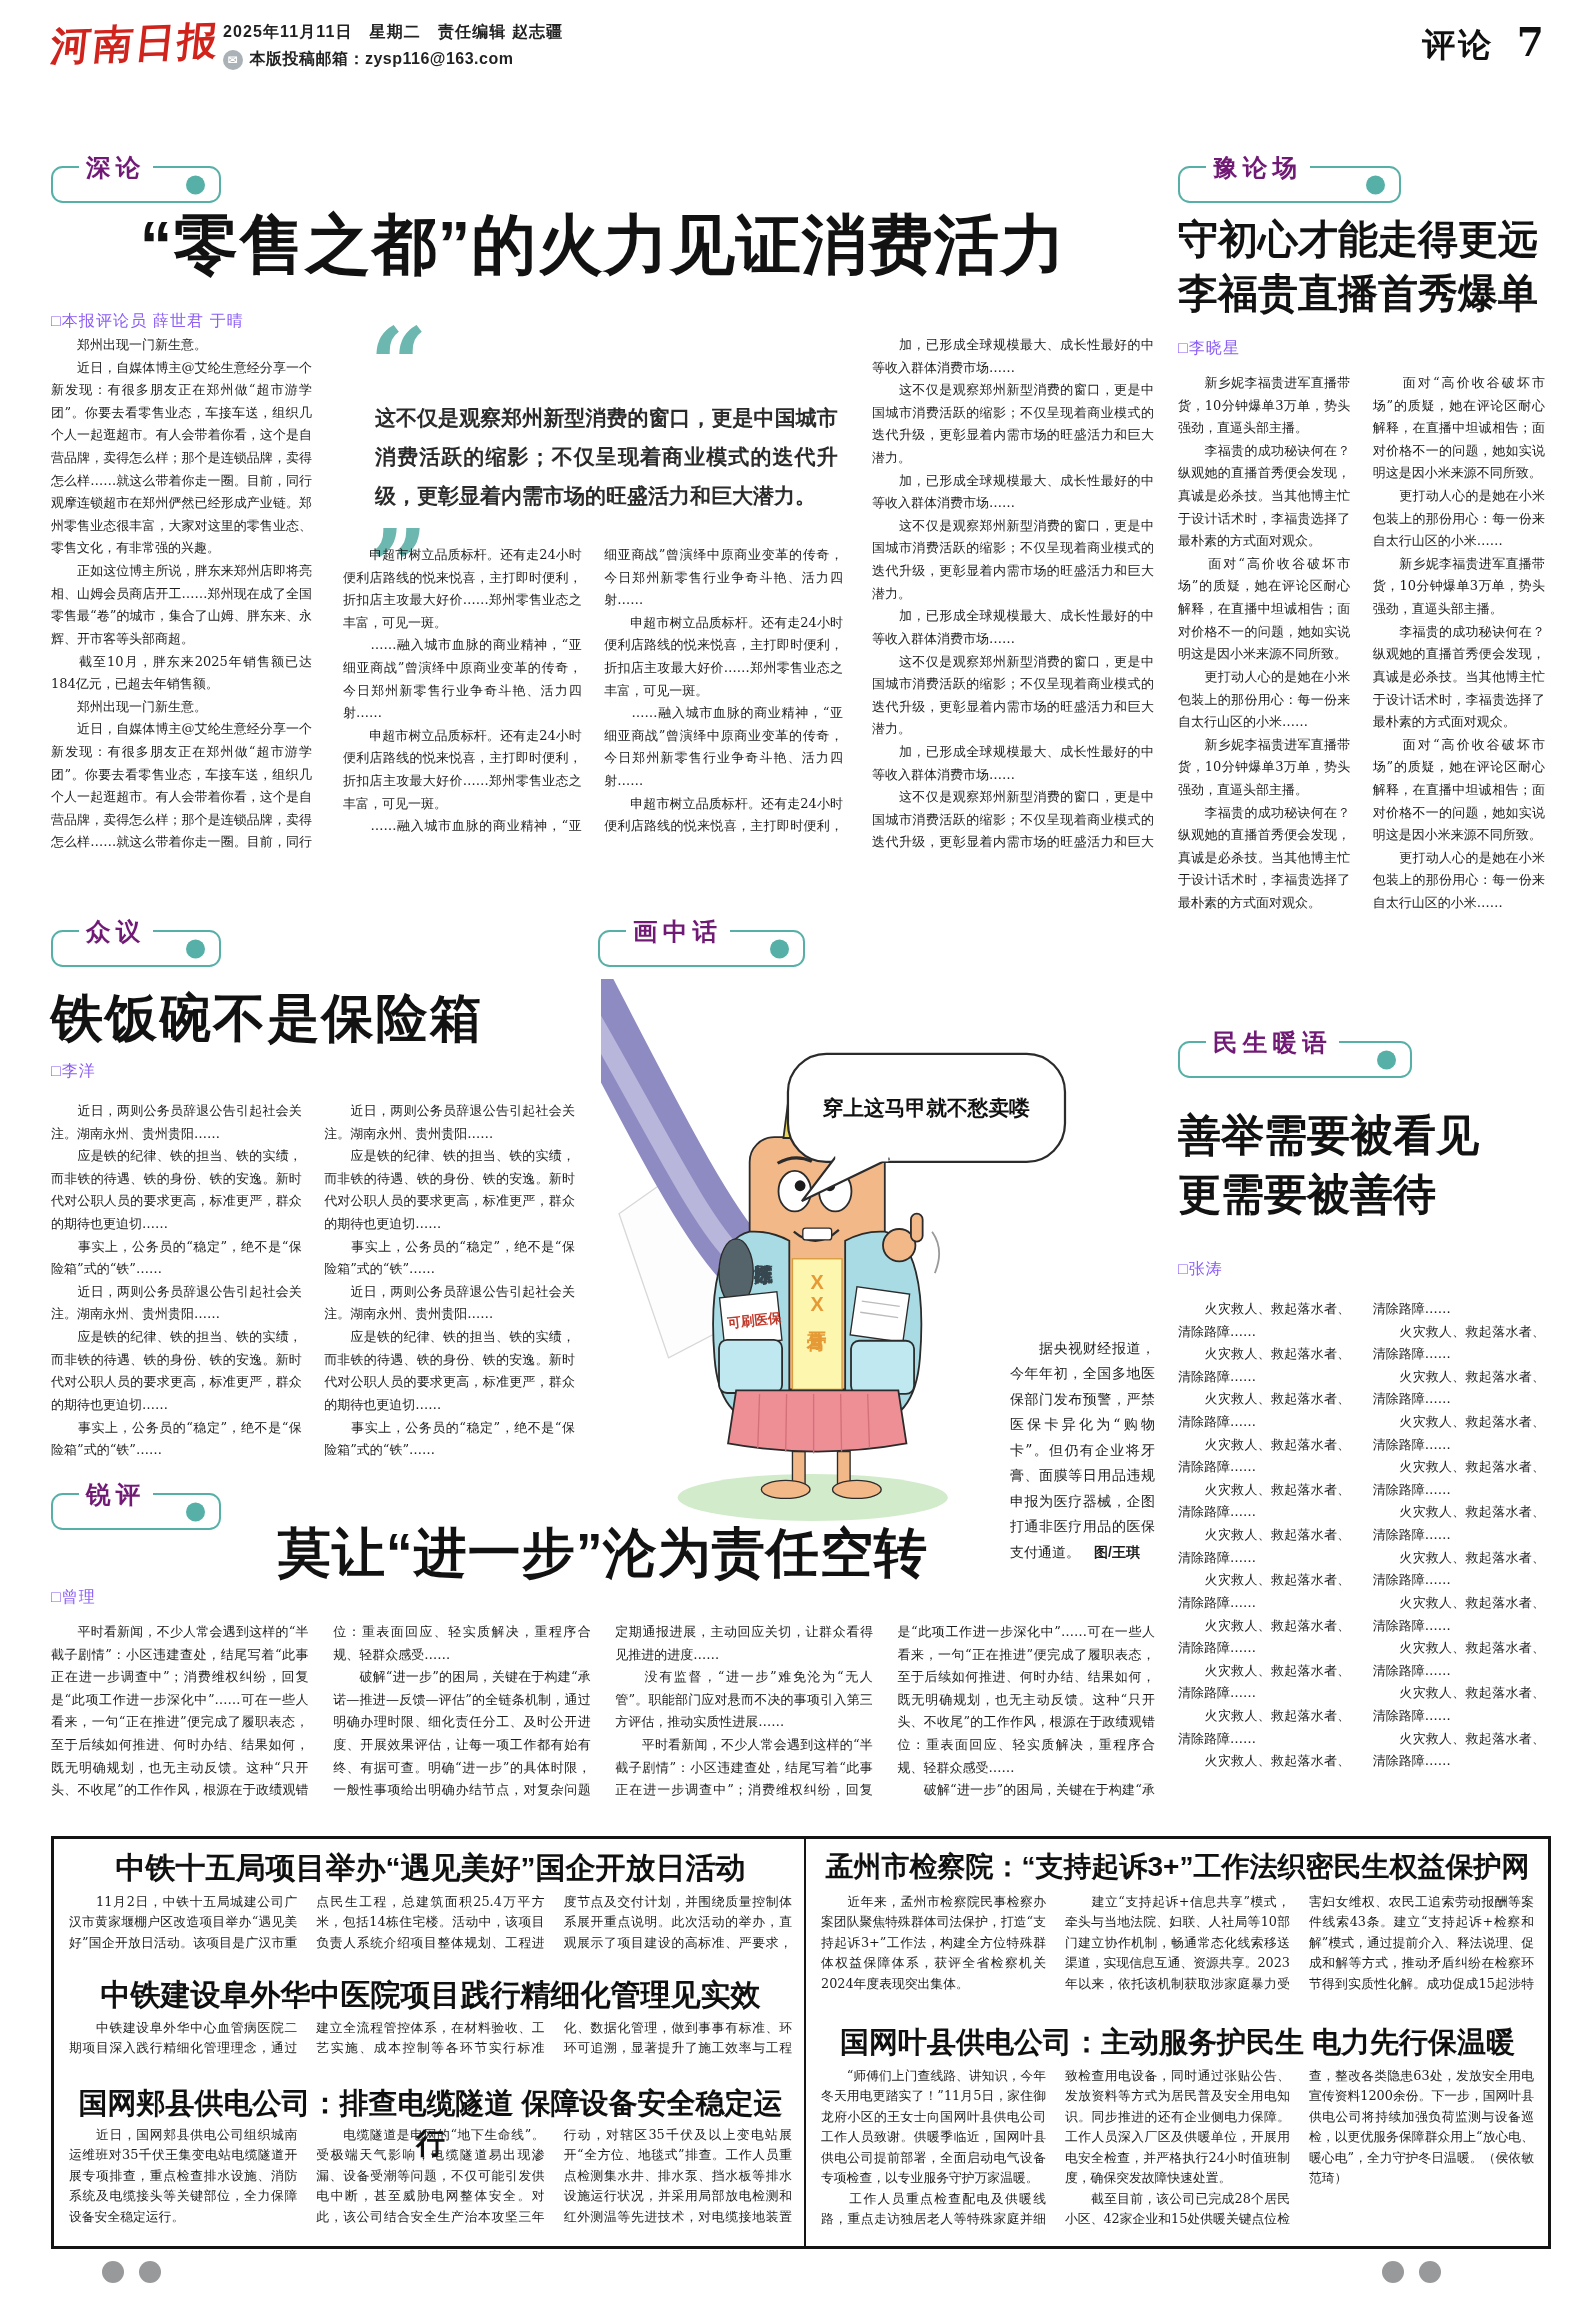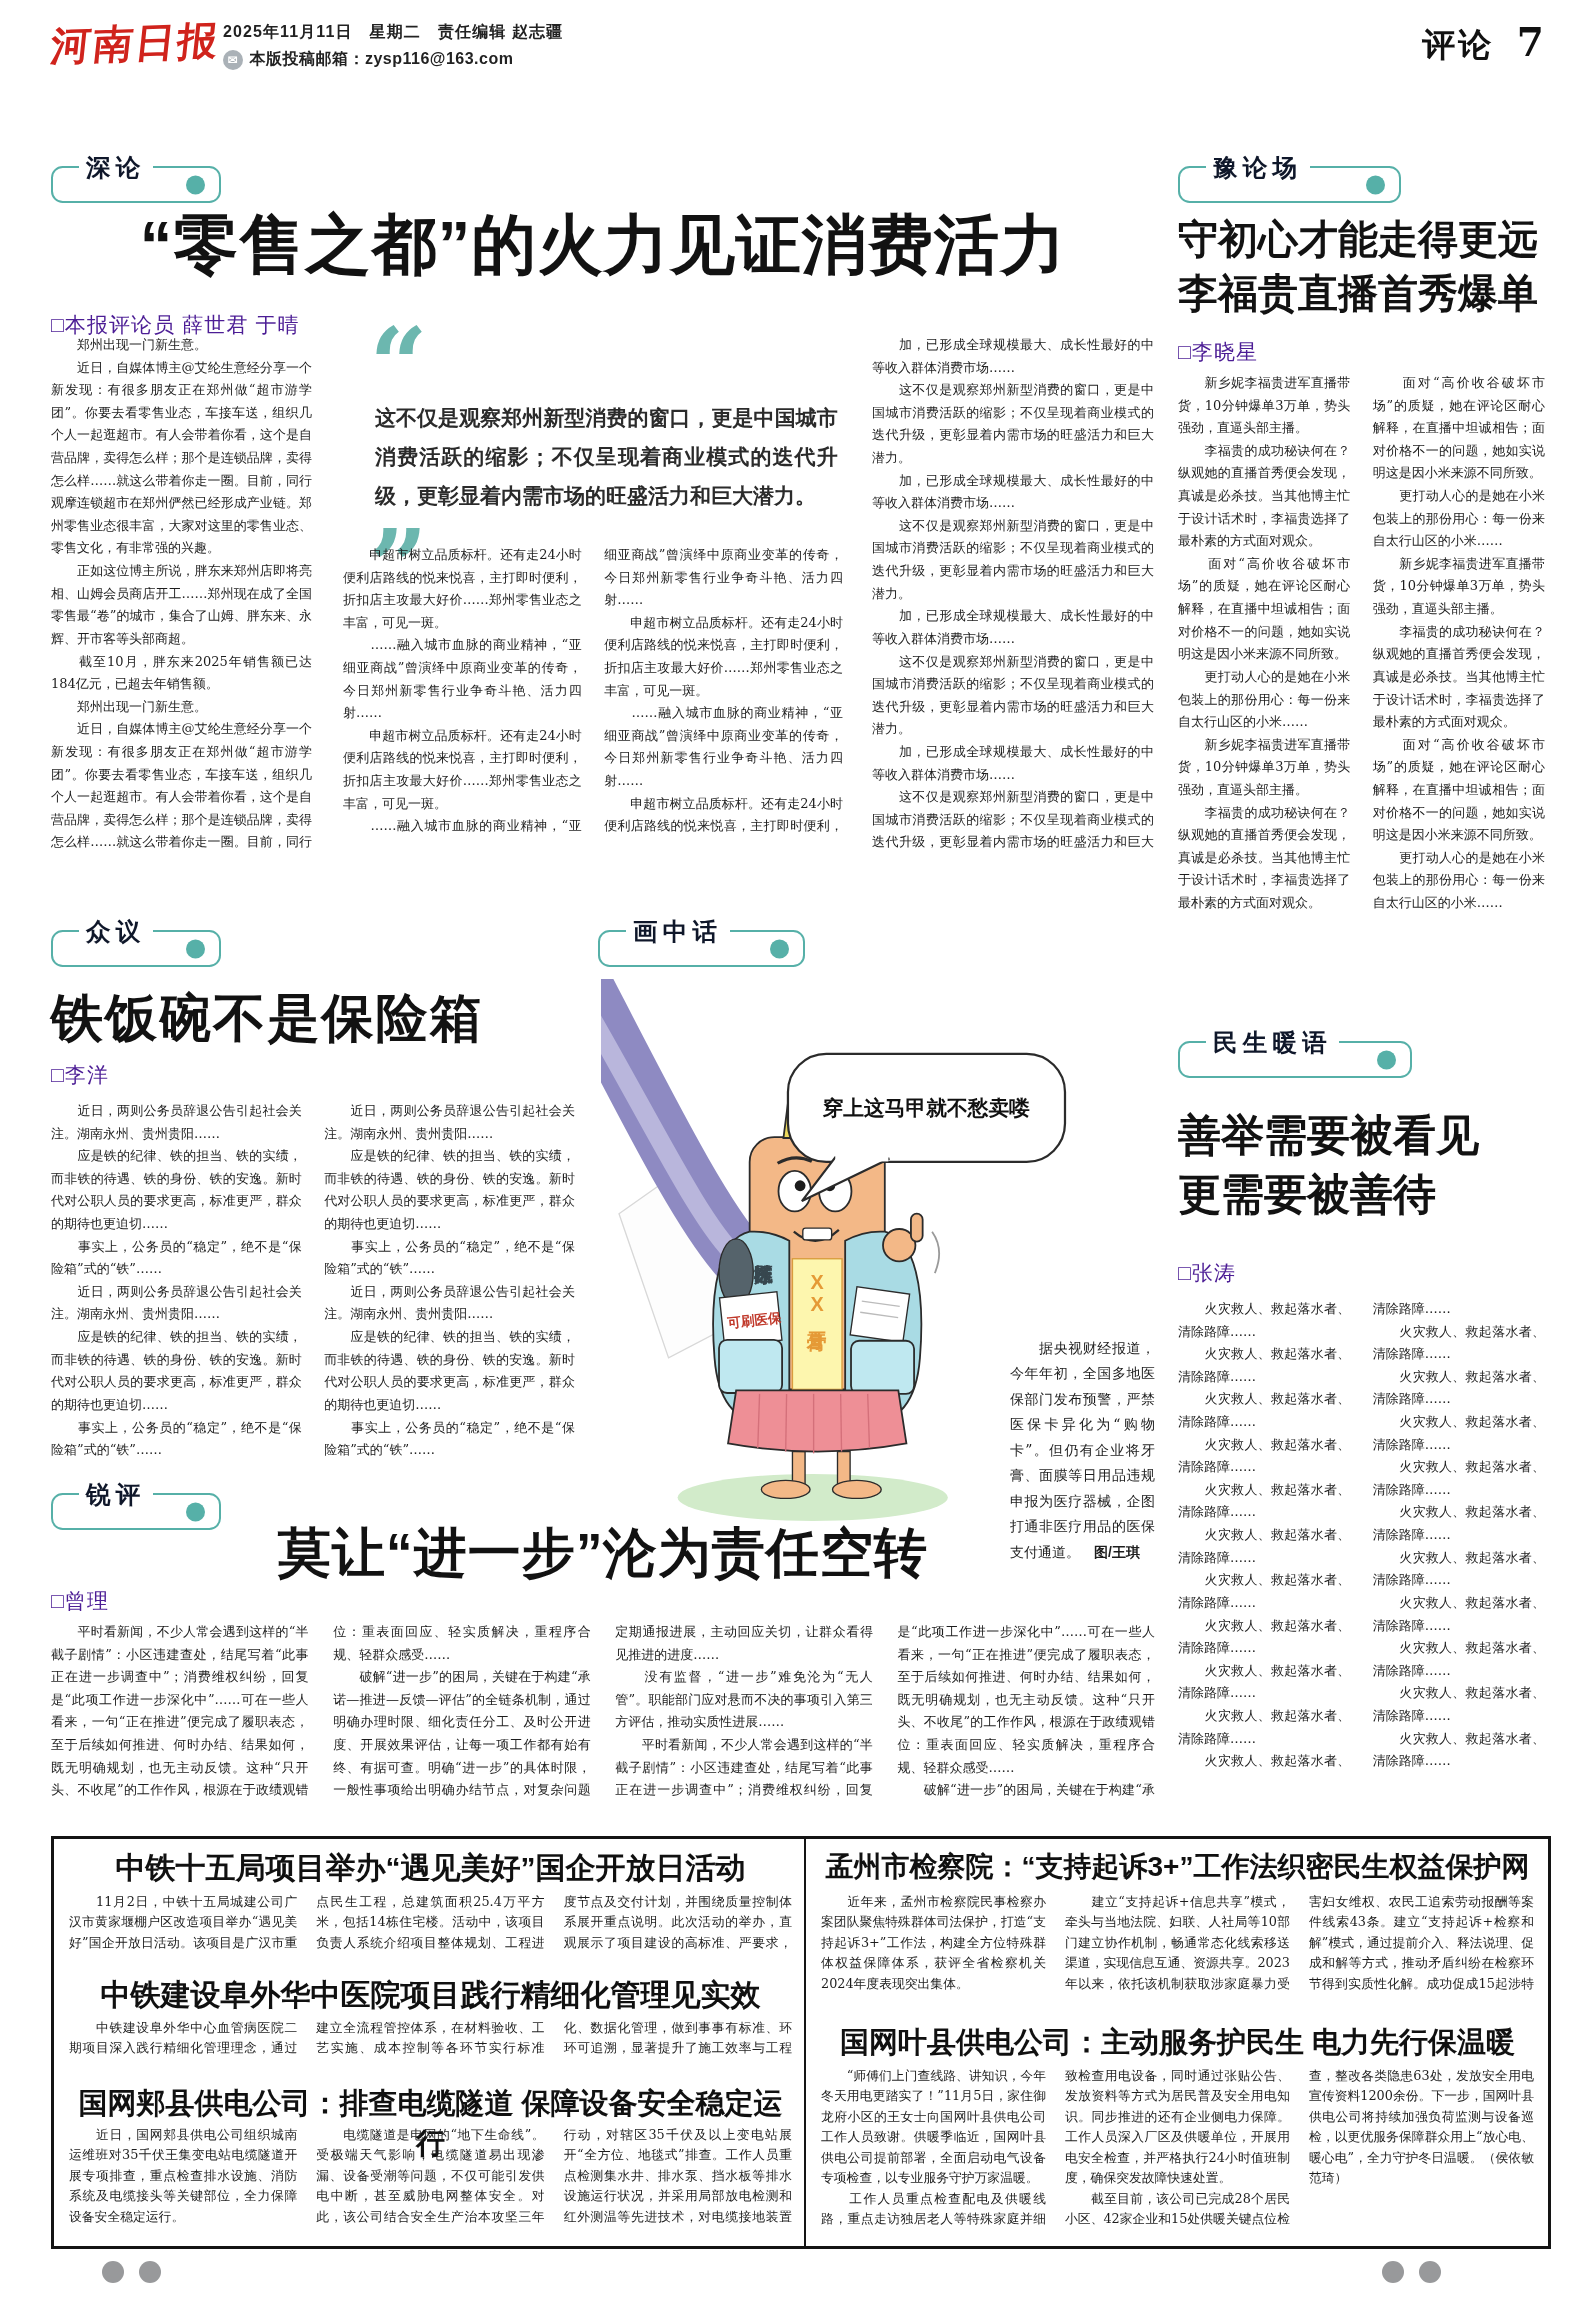--- a/index.html
+++ b/index.html
@@ -13,27 +13,27 @@
   .dateline{font-size:16px;color:#222;font-weight:700;letter-spacing:1.1px;}
   .mailline{font-size:16px;color:#222;font-weight:700;letter-spacing:0.5px;display:flex;align-items:center;gap:6.4px;}
   .mail-ico{display:inline-flex;width:20px;height:20px;border-radius:50%;background:#aab1b7;
             color:#fff;font-size:11.7px;align-items:center;justify-content:center;}
   .pageno{display:flex;align-items:baseline;gap:22.3px;font-family:"DejaVu Serif","Liberation Serif",serif;color:#111;}
   .pageno .sec{font-size:33px;font-weight:900;letter-spacing:3.2px;}
   .pageno .num{font-size:39px;font-weight:700;}
   
   .pill{position:relative;height:33px;border:2.7px solid #56b0a8;border-radius:11.7px;background:#fff;}
   .pill-label{position:absolute;top:-17px;left:25.5px;background:#fff;padding:0 7.4px;
-              color:#0f172a;font-weight:900;font-size:24.5px;letter-spacing:5.3px;
+              color:#701a75;font-weight:900;font-size:24.5px;letter-spacing:5.3px;
               font-family:"Liberation Sans",sans-serif;}
   .pill-dot{position:absolute;right:14px;top:50%;transform:translateY(-50%);
             width:19px;height:19px;border-radius:50%;background:#56b0a8;}
   
   .hl{font-family:"Liberation Sans",sans-serif;font-weight:900;color:#121212;}
-  .byline{font-family:"Liberation Sans",sans-serif;font-size:21px;color:#4c1d95;letter-spacing:1.1px;text-align:right;}
+  .byline{font-family:"Liberation Sans",sans-serif;font-size:16px;color:#8b5cf6;letter-spacing:1.1px;text-align:right;}
   .bodytxt{font-family:"DejaVu Serif","Liberation Serif",serif;color:#1d1d1d;
            text-align:justify;white-space:pre-wrap;overflow:hidden;}
   .f27{font-size:13px;line-height:1.74;}
   .f26{font-size:14px;line-height:1.82;}
   .f24{font-size:12.8px;line-height:1.6;}
   .cols2{column-count:2;column-gap:22.3px;}
   .cols3{column-count:3;column-gap:19px;}
   .cols4{column-count:4;column-gap:24.5px;}
   
   .quote-open,.quote-close{position:absolute;color:#6cb7af;font-size:101px;line-height:1;

